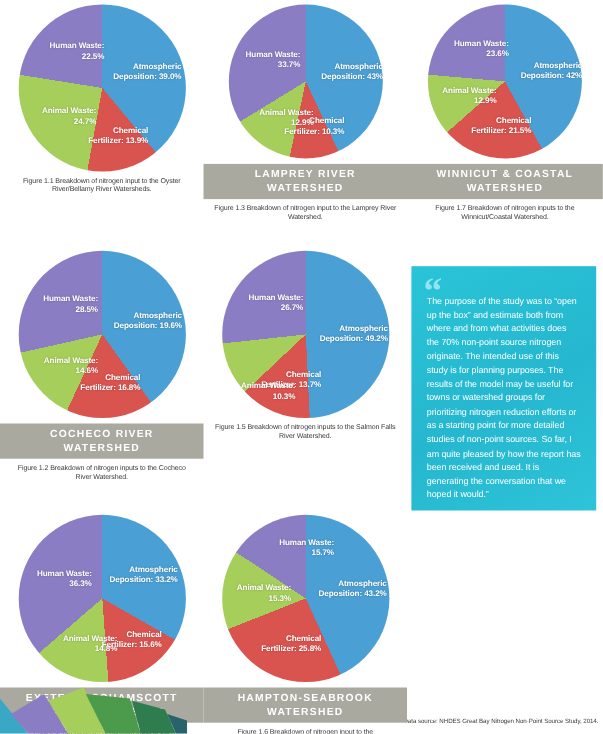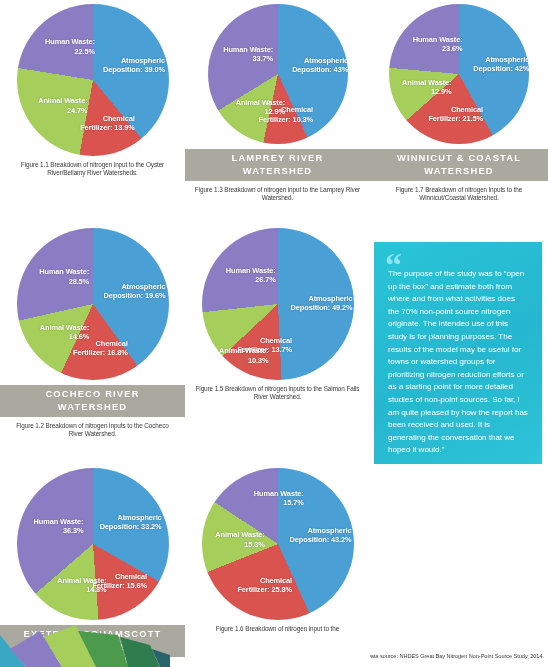--- a/index.html
+++ b/index.html
@@ -186,20 +186,21 @@
 
   <div class="cell">
     <div class="card">
       <div class="pie-wrap">
         <div class="pie" style="background: conic-gradient(rgb(74, 159, 212) 0deg, rgb(74, 159, 212) 155.52deg, rgb(217, 83, 79) 155.52deg, rgb(217, 83, 79) 248.4deg, rgb(166, 206, 90) 248.4deg, rgb(166, 206, 90) 303.48deg, rgb(139, 125, 195) 303.48deg, rgb(139, 125, 195) 360deg);"></div>
       <div class="slice-label" style="left: 119.078px; top: 66.6547px;">Atmospheric Deposition: 43.2%</div>
           <div class="slice-label" style="left: 59.5159px; top: 116.882px;">Chemical Fertilizer: 25.8%</div>
           <div class="slice-label" style="left: 32.1567px; top: 71.4383px;">Animal Waste: 15.3%</div>
           <div class="slice-label" style="left: 55.1293px; top: 30px; margin-left: 16px;">Human Waste: 15.7%</div>
         </div>
+      <div class="bar">HAMPTON-SEABROOK WATERSHED</div>
       <div class="cap">Figure 1.6 Breakdown of nitrogen input to the</div>
     </div>
   </div>
 
   <div class="cell">
 
     <div class="source">Data source: NHDES Great Bay Nitrogen Non-Point Source Study, 2014.</div>
   </div>
 
 </div>

